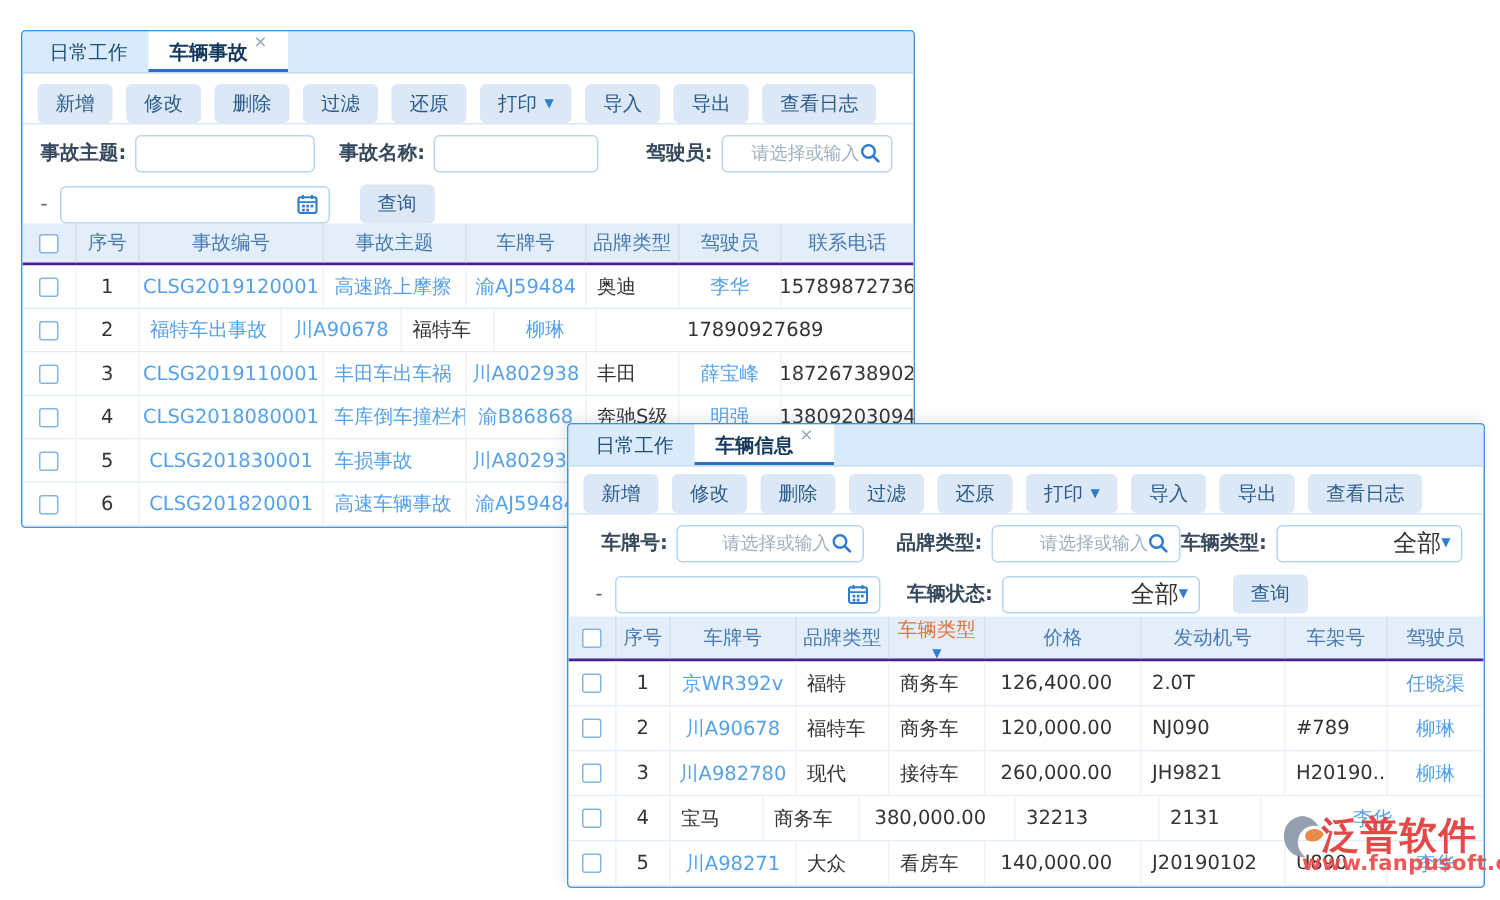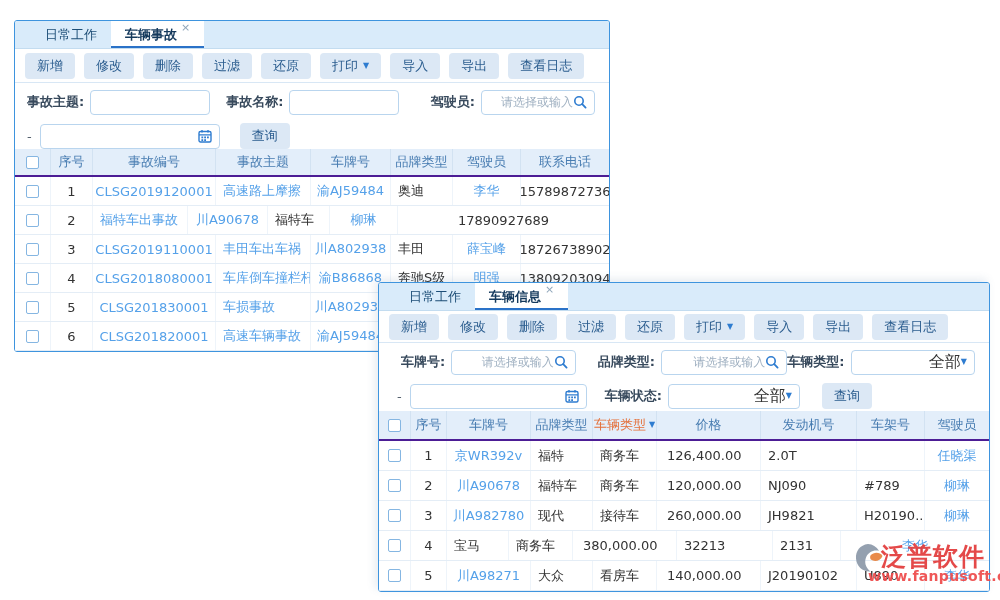--- a/index.html
+++ b/index.html
@@ -5,28 +5,28 @@
   * { margin:0; padding:0; box-sizing:border-box; }
   html,body { width:1000px; height:600px; background:#fff; overflow:hidden;
     font-family:"DejaVu Sans","Liberation Sans",sans-serif; }
   body { position:relative; }
 
   .panel { position:absolute; background:#fff; border:1px solid #3e94de; border-radius:3px; overflow:hidden; }
   #panel1 { left:14px; top:20px; width:596px; height:332px; z-index:1; }
   #panel2 { left:378px; top:282px; width:612px; height:310px; z-index:5; box-shadow:-3px -3px 8px rgba(70,110,150,.13); }
 
   
-  .tabbar { height:28px; background:#d9ebfa; border-bottom:1px solid #c3dcf0; display:flex; padding-left:16px; }
+  .tabbar { height:28px; background:#d9ebfa; border-bottom:1px solid #c3dcf0; display:flex; padding-left:4px; }
   .tab { padding:0 14px; display:flex; align-items:center; font-size:13px; color:#1d4e77; position:relative; cursor:pointer; }
   .tab.active { background:#fff; font-weight:bold; color:#14395c; }
   .tab.active::after { content:""; position:absolute; left:0; right:0; bottom:0; height:2px; background:#2a72c8; }
   .tab-close { position:relative; top:-7px; margin-left:4px; color:#8fa6ba; font-size:11px; font-weight:normal; }
 
   
-  .toolbar { display:flex; align-items:center; gap:9px; padding:0 10px; border-bottom:1px solid #d8e7f5; }
+  .toolbar { display:flex; align-items:flex-end; gap:9px; padding:0 10px; border-bottom:1px solid #d8e7f5; }
   #panel1 .toolbar { height:34px; }
   #panel2 .toolbar { height:32px; }
   .btn { background:#dce8f5; color:#2b5d8f; font-size:13px; padding:4px 12px; border-radius:4px;
     cursor:pointer; display:flex; align-items:center; gap:5px; white-space:nowrap; }
   .caret { color:#2e7cd0; font-size:8px; line-height:1; }
 
   
   .filters { padding:4px 0 0 0;text-align:right; }
   #panel1 .filters { height:66px; }
   #panel2 .filters { height:68px; }
@@ -41,21 +41,21 @@
   .w120{width:120px} .w110{width:110px} .w114{width:114px} .w180{width:180px}
   .w130{width:130px} .w132{width:132px} .w177{width:177px}
   .ml-auto{margin-left:auto}
 
   
   .thead { display:flex; background:#e3eefa; height:28px; border-bottom:2px solid #4c1d95; }
   #panel2 .thead { height:30px; }
   .th { display:flex; align-items:center; justify-content:center; font-size:13px; color:#477cb1;
     border-right:1px solid #d2e2f2; height:100%; white-space:nowrap; overflow:hidden; gap:3px; }
   .th:last-child { border-right:none; }
-  .th.sorted { color:#e4703a; }
+  .th.sorted { color:#e4703a;flex-direction:column; }
   .tr { display:flex; border-bottom:1px solid #e4edf6; background:#fff; }
   #panel1 .tr { height:29px; }
   #panel2 .tr { height:30px; }
   .td { display:flex; align-items:center; justify-content:center; font-size:13px; color:#333;
     border-right:1px solid #eef4fa; height:100%; white-space:nowrap; overflow:hidden; }
   .td:last-child { border-right:none; }
   .td.link { color:#55a1e9; cursor:pointer; }
   .checkbox { width:13px; height:13px; border:1px solid #85b6e2; border-radius:2px; background:#fff; display:inline-block; }
 
   

